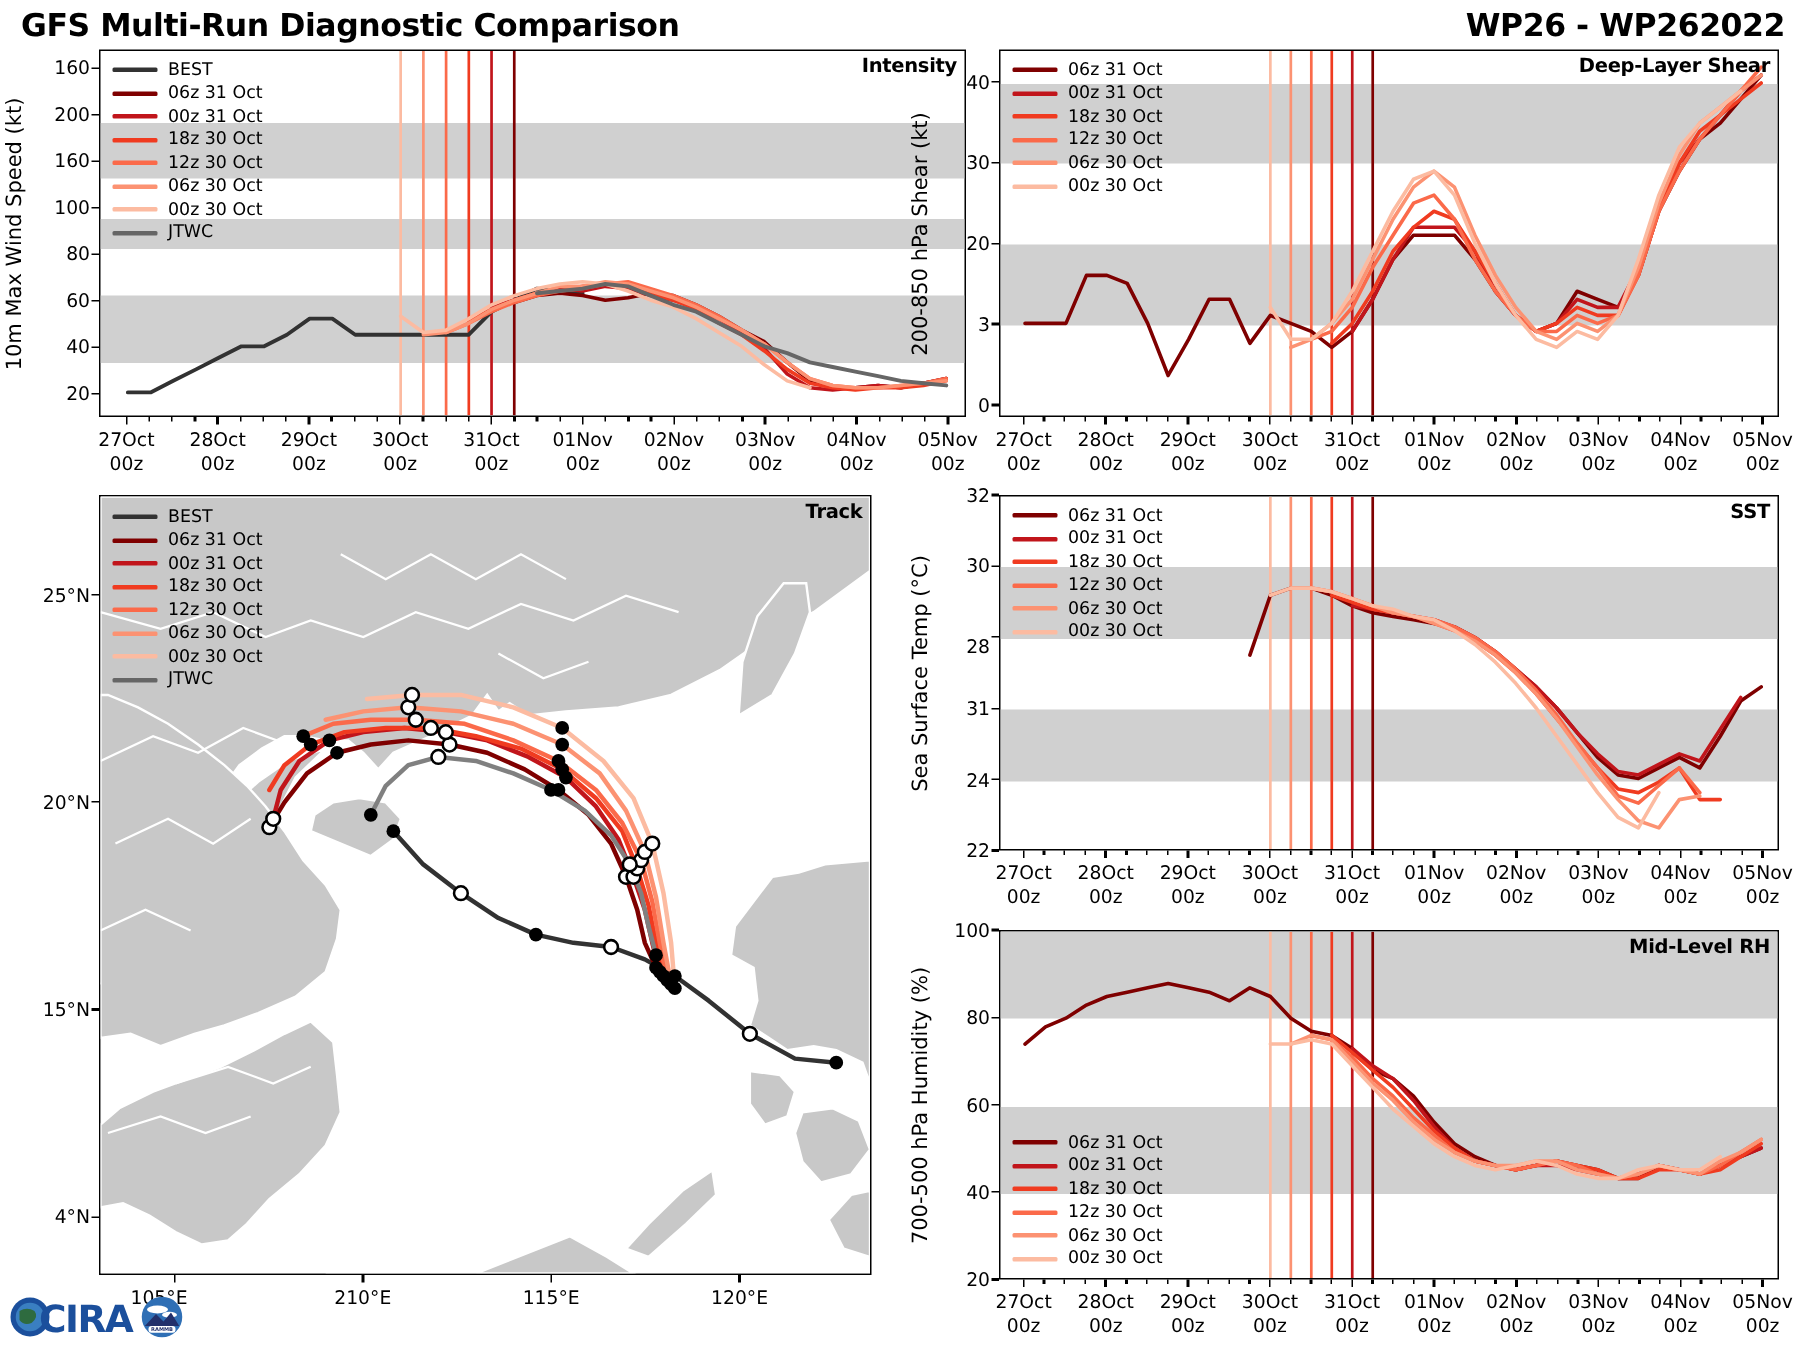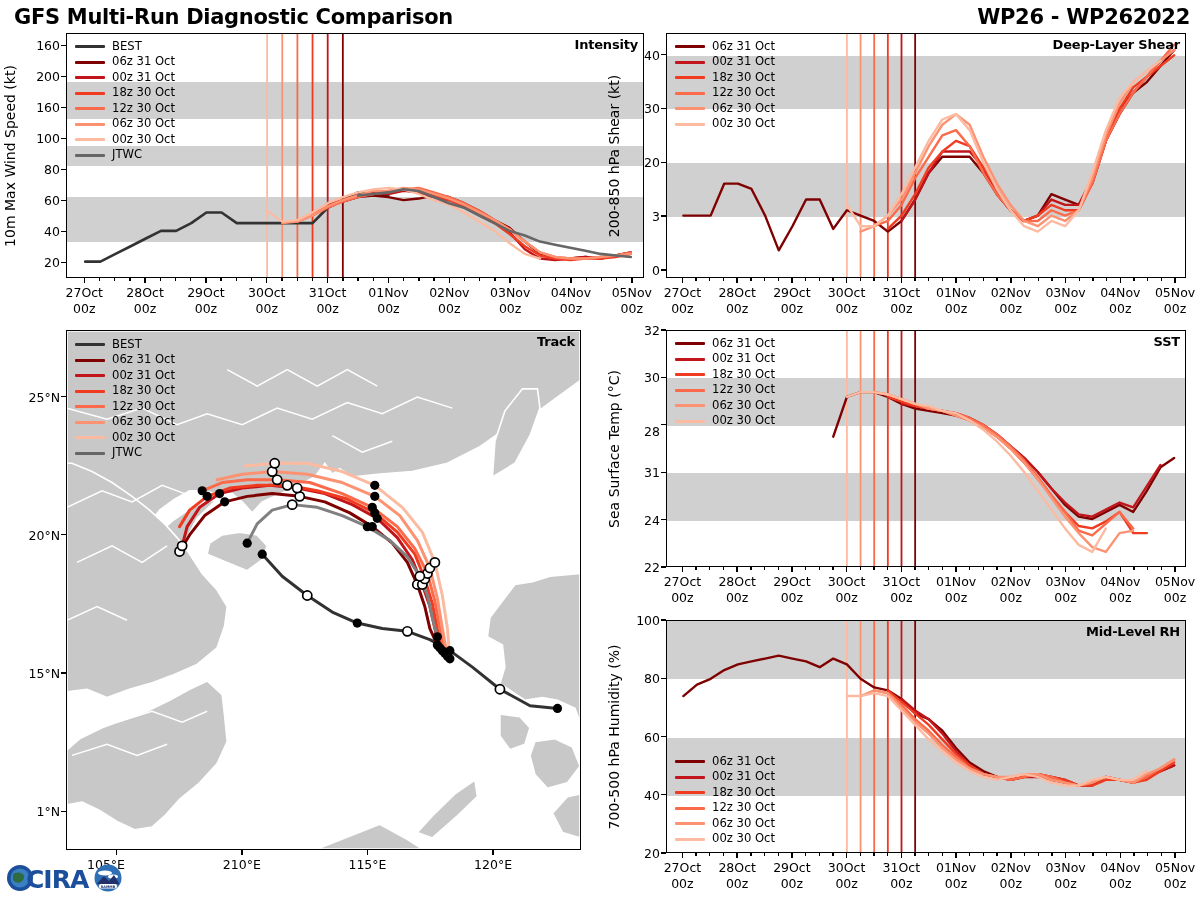--- a/index.html
+++ b/index.html
@@ -272,21 +272,21 @@
         <div class="legend-row">
           <span class="legend-swatch" style="background:#fcbba1"></span>
           <span class="legend-label">00z 30 Oct</span>
         </div>
         <div class="legend-row">
           <span class="legend-swatch" style="background:#666666"></span>
           <span class="legend-label">JTWC</span>
         </div>
       </div>
     </div>
-    <div class="ytick" style="top:481.27659574468083px;">1°N</div>
+    <div class="ytick" style="top:481.27659574468083px;">4°N</div>
     <div class="ytickmark" style="top:480.57659574468084px;"></div>
     <div class="ytick" style="top:342.97872340425533px;">15°N</div>
     <div class="ytickmark" style="top:342.27872340425535px;"></div>
     <div class="ytick" style="top:204.68085106382972px;">20°N</div>
     <div class="ytickmark" style="top:203.98085106382973px;"></div>
     <div class="ytick" style="top:67px;">25°N</div>
     <div class="ytickmark" style="top:65.68297872340422px;"></div>
     <div class="xtick" style="left:40px;">105°E</div>
     <div class="xtickmark" style="left:49.543902439024386px;"></div>
     <div class="xtick" style="left:175.85365853658539px;">210°E</div>

